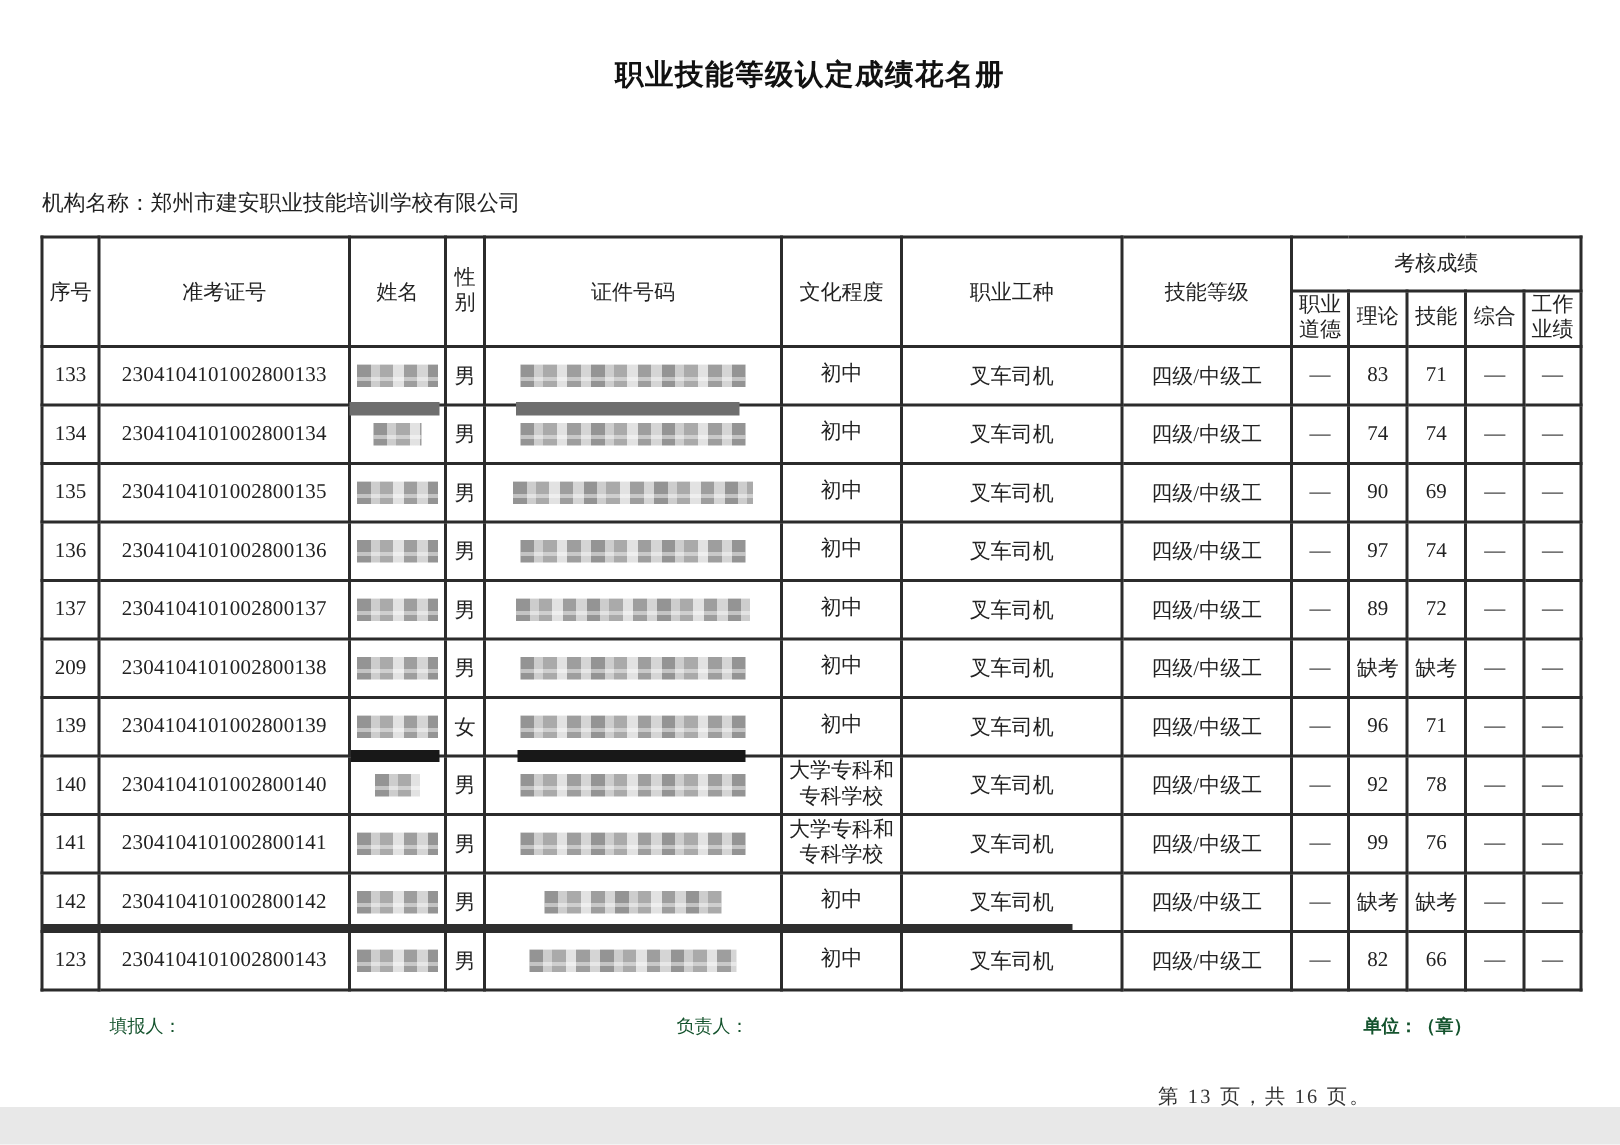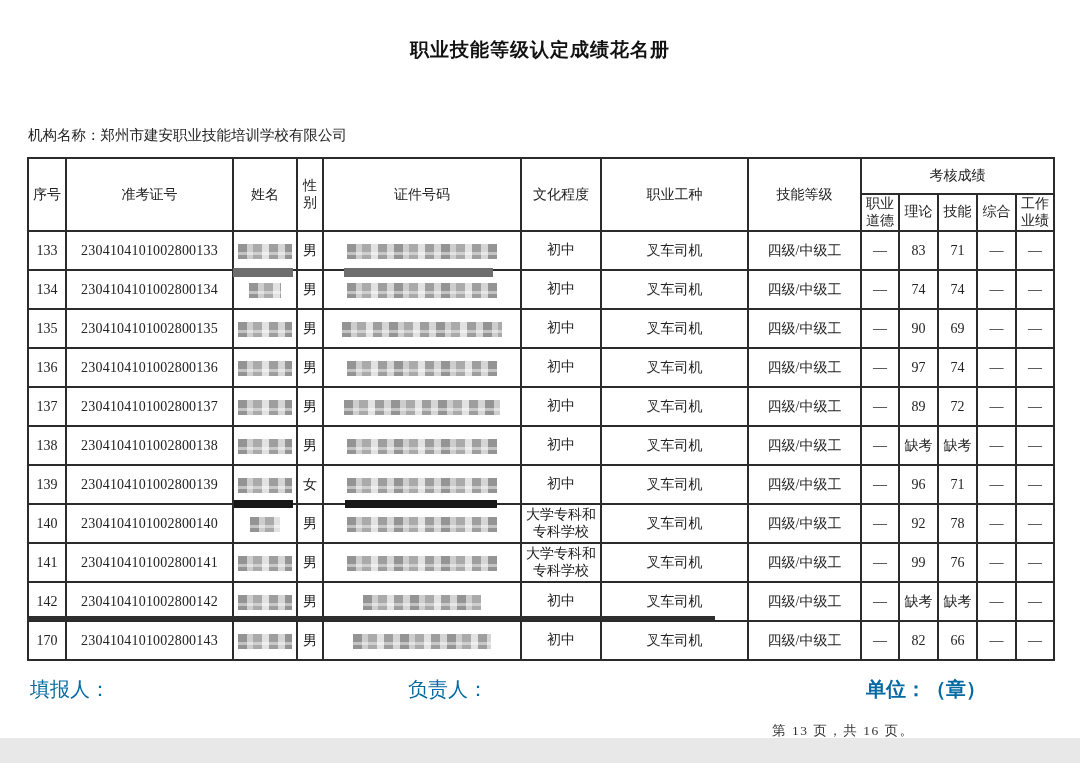--- a/index.html
+++ b/index.html
@@ -65,21 +65,21 @@
   tbody tr:nth-child(5) .pix-id { width:156px; }
 
   
   .bar { position:absolute; }
   .bar-gray-a  { left:233px; top:268px; width:60px;  height:9px; background:#6e6e6e; }
   .bar-gray-b  { left:344px; top:268px; width:149px; height:9px; background:#6e6e6e; }
   .bar-black-a { left:234px; top:500px; width:59px;  height:8px; background:#181818; }
   .bar-black-b { left:345px; top:500px; width:152px; height:8px; background:#181818; }
   .bar-dark-line { left:28px; top:616px; width:687px; height:4px; background:#2e2e2e; }
 
-  .sign-row span { position:absolute; top:676px; font-size:20px; color:#0369a1; }
+  .sign-row span { position:absolute; top:676px; font-size:12px; color:#14532d;margin-left:43px; }
   .sign-filler  { left:30px; }
   .sign-manager { left:408px; }
   .sign-unit    { left:866px;font-weight:bold; }
 
   .page-info {
     position:absolute; top:722px; left:772px;
     font-size:13.5px; letter-spacing:1.5px; color:#333;
   }
 </style>
 </head>
@@ -204,21 +204,21 @@
           <td class="edu">初中</td>
           <td>叉车司机</td>
           <td>四级/中级工</td>
           <td class="dash">—</td>
           <td>89</td>
           <td>72</td>
           <td class="dash">—</td>
           <td class="dash">—</td>
         </tr>
         <tr>
-          <td>138</td>
+          <td>209</td>
           <td class="ticket-cell">2304104101002800138</td>
           <td><span class="pix pix-name"></span></td>
           <td>男</td>
           <td><span class="pix pix-id"></span></td>
           <td class="edu">初中</td>
           <td>叉车司机</td>
           <td>四级/中级工</td>
           <td class="dash">—</td>
           <td>缺考</td>
           <td>缺考</td>
@@ -279,21 +279,21 @@
           <td class="edu">初中</td>
           <td>叉车司机</td>
           <td>四级/中级工</td>
           <td class="dash">—</td>
           <td>缺考</td>
           <td>缺考</td>
           <td class="dash">—</td>
           <td class="dash">—</td>
         </tr>
         <tr>
-          <td>170</td>
+          <td>123</td>
           <td class="ticket-cell">2304104101002800143</td>
           <td><span class="pix pix-name"></span></td>
           <td>男</td>
           <td><span class="pix pix-id"></span></td>
           <td class="edu">初中</td>
           <td>叉车司机</td>
           <td>四级/中级工</td>
           <td class="dash">—</td>
           <td>82</td>
           <td>66</td>

